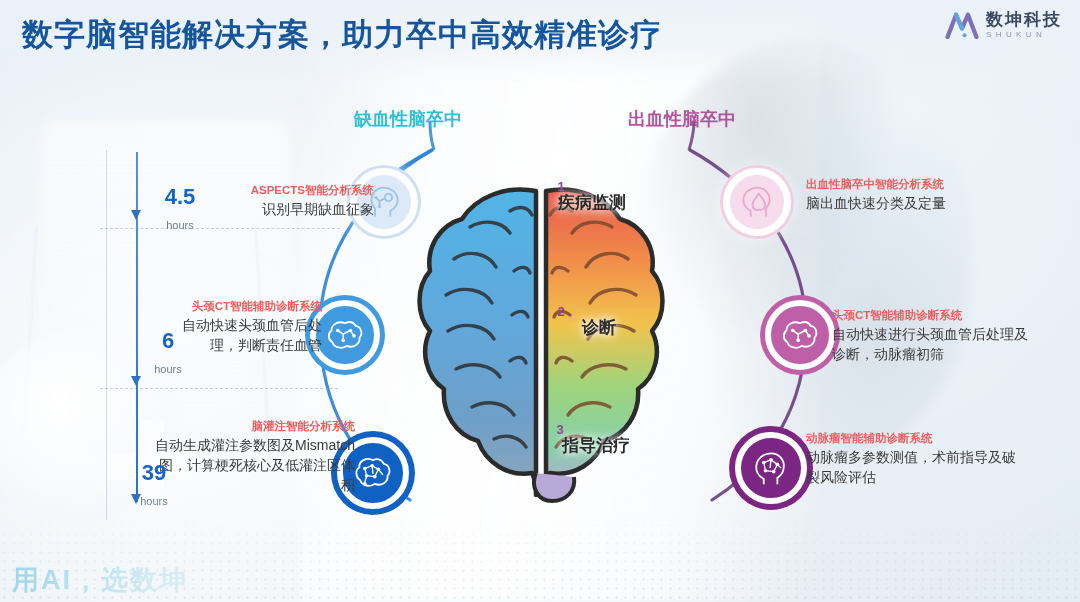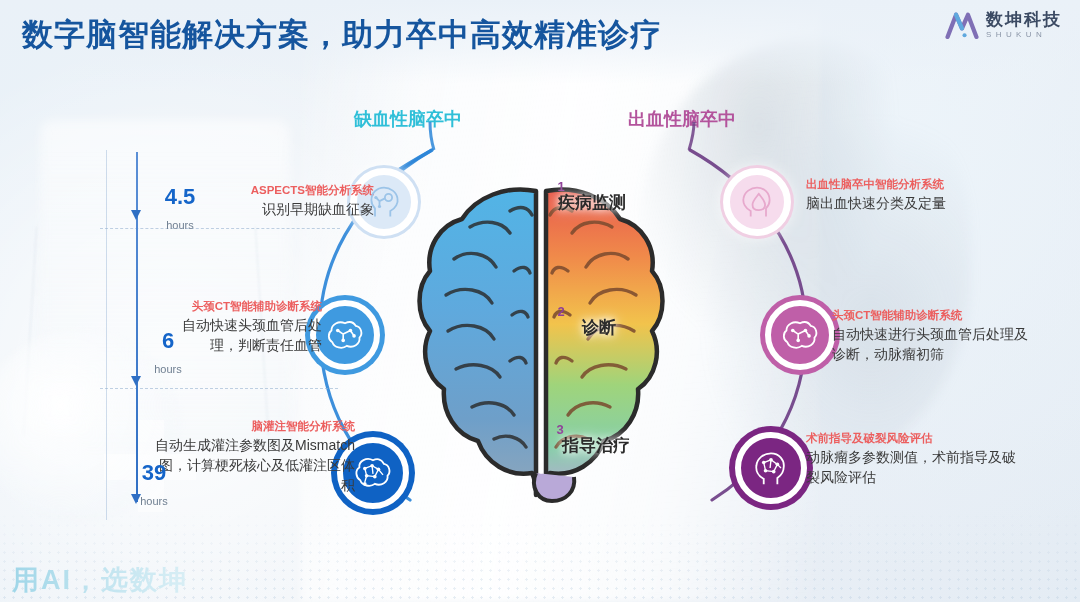--- a/index.html
+++ b/index.html
@@ -338,21 +338,21 @@
 
   <div class="blk left-blk lb3">
     <div class="h">脑灌注智能分析系统</div>
     <div class="d">自动生成灌注参数图及Mismatch图，计算梗死核心及低灌注区体积</div>
   </div>
   <div class="blk right-blk rb2">
     <div class="h">头颈CT智能辅助诊断系统</div>
     <div class="d">自动快速进行头颈血管后处理及诊断，动脉瘤初筛</div>
   </div>
   <div class="blk right-blk rb3">
-    <div class="h">术前指导及破裂风险评估</div>
+    <div class="h">动脉瘤智能辅助诊断系统</div>
     <div class="d">动脉瘤多参数测值，术前指导及破裂风险评估</div>
   </div>
 
   <div class="tl-vline"></div>
   <div class="tl-dash td1"></div>
   <div class="tl-dash td2"></div>
   <div class="tl-line"></div>
   <div class="tl-arrow ta1"></div>
   <div class="tl-arrow ta2"></div>
   <div class="tl-arrow ta3"></div>

